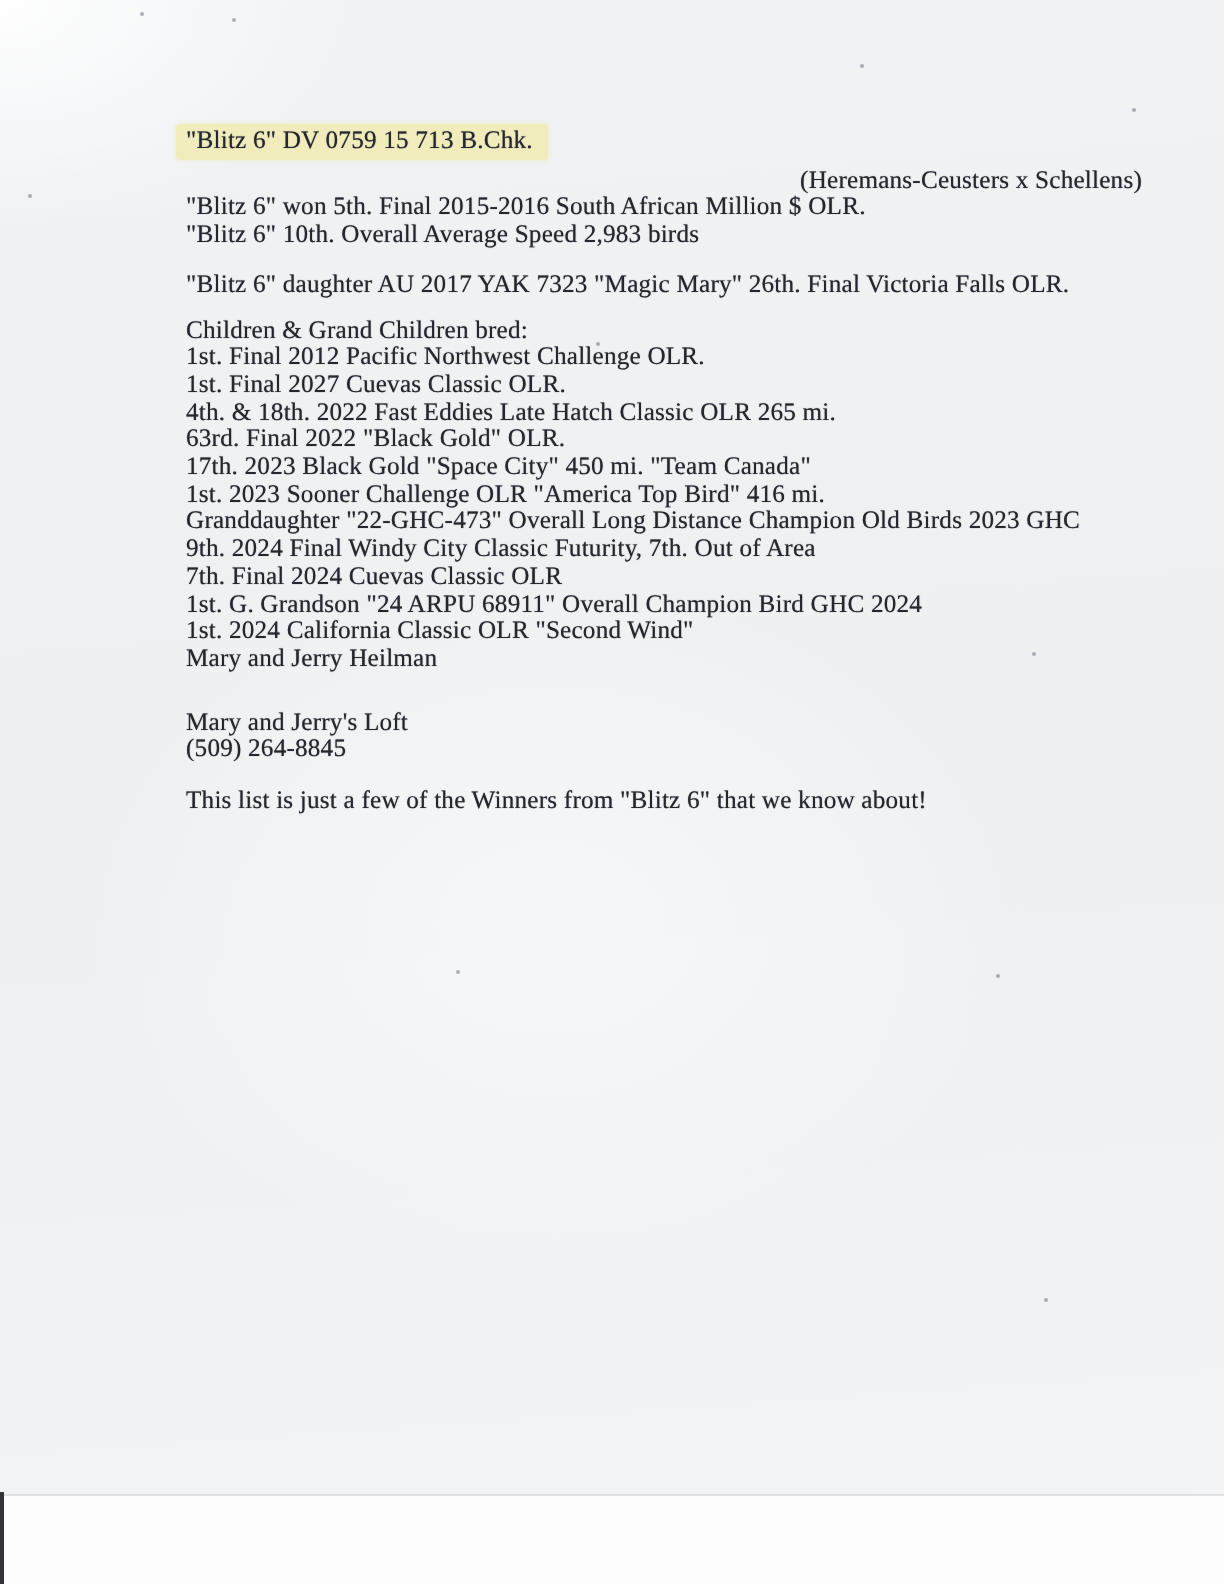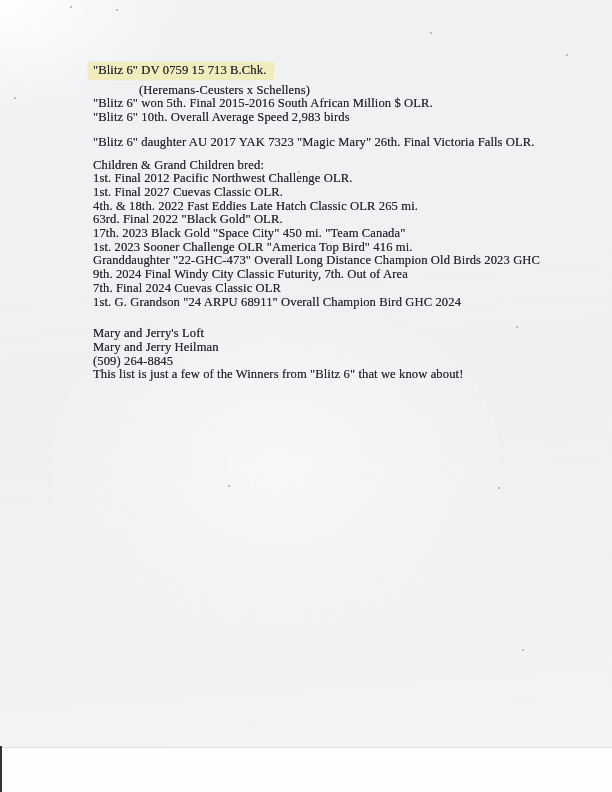--- a/index.html
+++ b/index.html
@@ -57,25 +57,25 @@
   .title-line { position: relative; }
   .title-line .hl {
     position: absolute;
     left: -5px; top: -2.5px;
     width: 186px; height: 18px;
     background: #f0ecbc;
     border-radius: 2px;
     box-shadow: 0 0 2px rgba(240,236,188,0.9);
   }
   .title-line .t { position: relative; }
-  .pedigree { margin-top: 6px; padding-left: 46px; }
+  .pedigree { margin-top: 6px; padding-left: 46px; text-align: right; }
   .daughter { margin-top: 11px; }
   .children-head { margin-top: 9px; }
   .contact-block { margin-top: 18px; }
-  .footer-note { margin-top: 0; }
+  .footer-note { margin-top: 12px; }
   .speck {
     position: absolute;
     width: 2px; height: 2px;
     border-radius: 50%;
     background: rgba(108,115,126,0.55);
   }
 </style>
 </head>
 <body>
 
@@ -114,21 +114,22 @@
     <div class="line">1st. Final 2012 Pacific Northwest Challenge OLR.</div>
     <div class="line">1st. Final 2027 Cuevas Classic OLR.</div>
     <div class="line">4th. &amp; 18th. 2022 Fast Eddies Late Hatch Classic OLR 265 mi.</div>
     <div class="line">63rd. Final 2022 "Black Gold" OLR.</div>
     <div class="line">17th. 2023 Black Gold "Space City" 450 mi. "Team Canada"</div>
     <div class="line">1st. 2023 Sooner Challenge OLR "America Top Bird" 416 mi.</div>
     <div class="line">Granddaughter "22-GHC-473" Overall Long Distance Champion Old Birds 2023 GHC</div>
     <div class="line">9th. 2024 Final Windy City Classic Futurity, 7th. Out of Area</div>
     <div class="line">7th. Final 2024 Cuevas Classic OLR</div>
     <div class="line">1st. G. Grandson "24 ARPU 68911" Overall Champion Bird GHC 2024</div>
+    <div class="line">1st. 2024 California Classic OLR "Second Wind"</div>
 
+    <div class="line">Mary and Jerry Heilman</div>
     <div class="line contact-block">Mary and Jerry's Loft</div>
-    <div class="line">Mary and Jerry Heilman</div>
     <div class="line">(509) 264-8845</div>
 
     <div class="line footer-note">This list is just a few of the Winners from "Blitz 6" that we know about!</div>
 
   </div>
 </div>
 
 </body></html>

